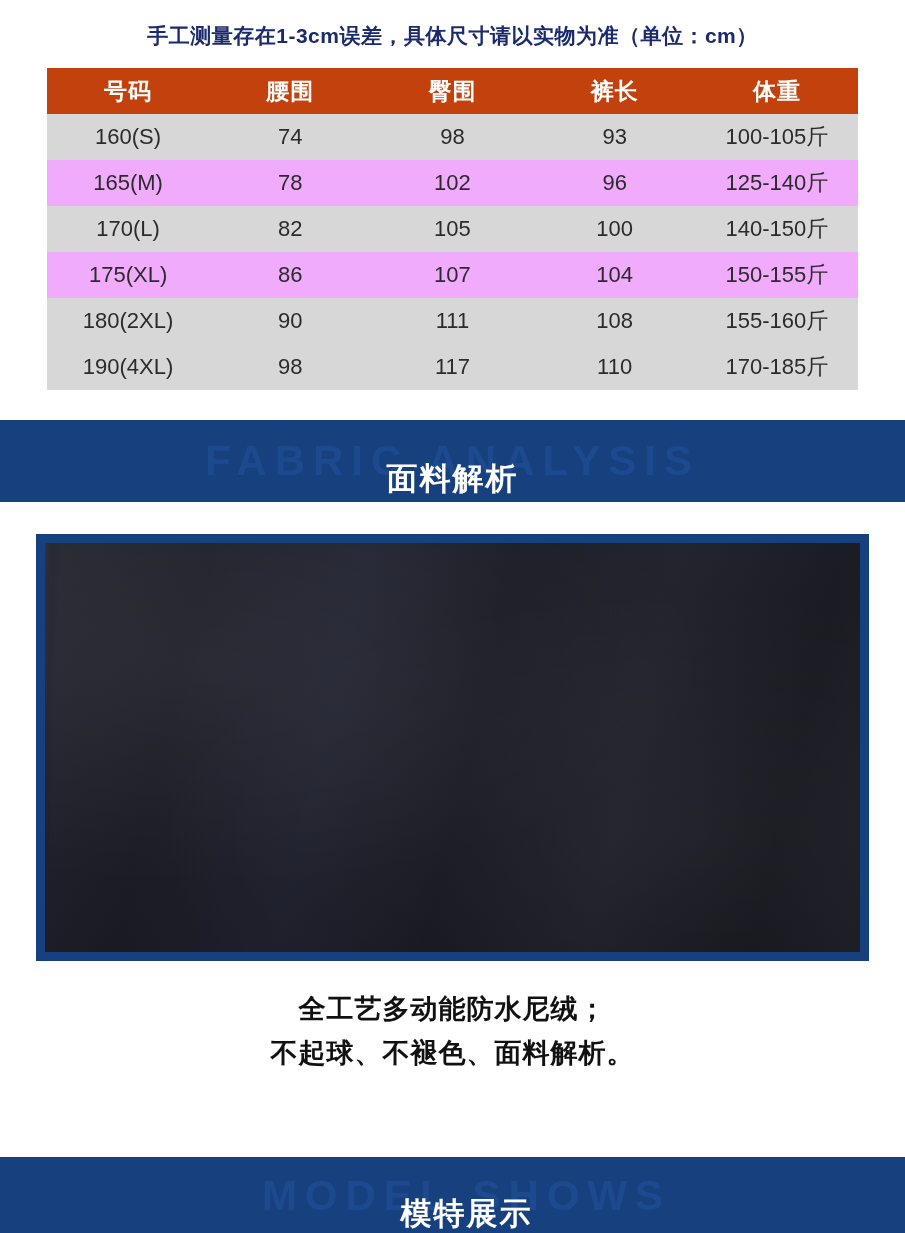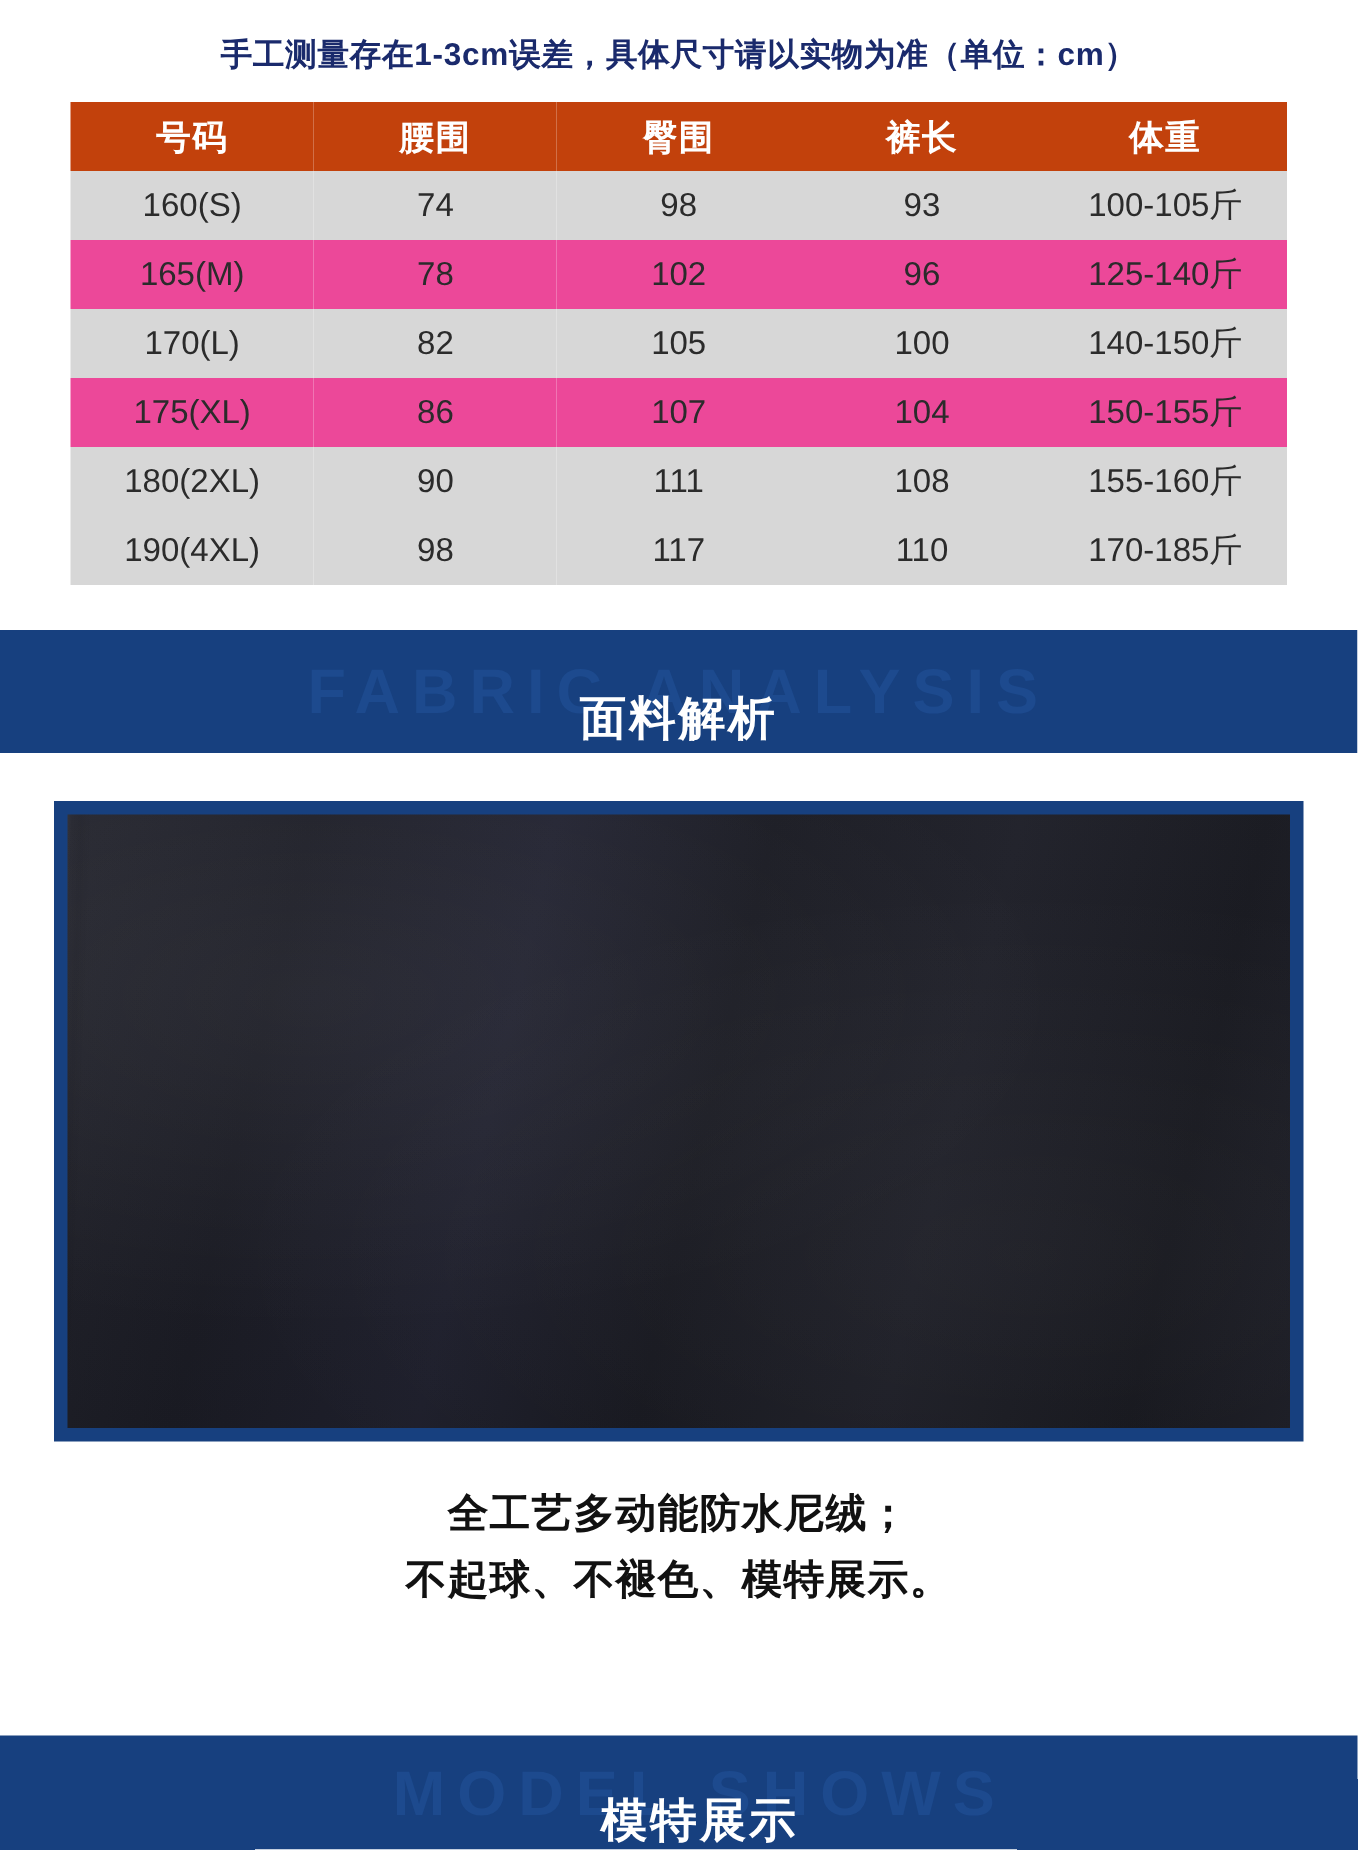--- a/index.html
+++ b/index.html
@@ -49,21 +49,21 @@
   table.size-table td {
     font-size: 22px;
     color: #2b2b2b;
     height: 44px;
     text-align: center;
   }
   table.size-table tr.row-odd td {
     background: #d7d7d7;
   }
   table.size-table tr.row-even td {
-    background: #ec4899;
+    background: #f0abfc;
   }
 
   
   .banner {
     position: relative;
     width: 905px;
     height: 82px;
     background: #17407f;
     overflow: hidden;
   }
@@ -217,21 +217,21 @@
     <div class="ghost">FABRIC ANALYSIS</div>
     <div class="label">面料解析</div>
   </div>
 
   <div class="fabric-outer">
     <div class="fabric-inner"></div>
   </div>
 
   <div class="caption">
     <div class="line">全工艺多动能防水尼绒；</div>
-    <div class="line">不起球、不褪色、模特展示。</div>
+    <div class="line">不起球、不褪色、面料解析。</div>
   </div>
 
   <div class="banner bottom">
     <div class="ghost">MODEL SHOWS</div>
     <div class="label">模特展示</div>
   </div>
 
 </div>
 
 </body></html>

